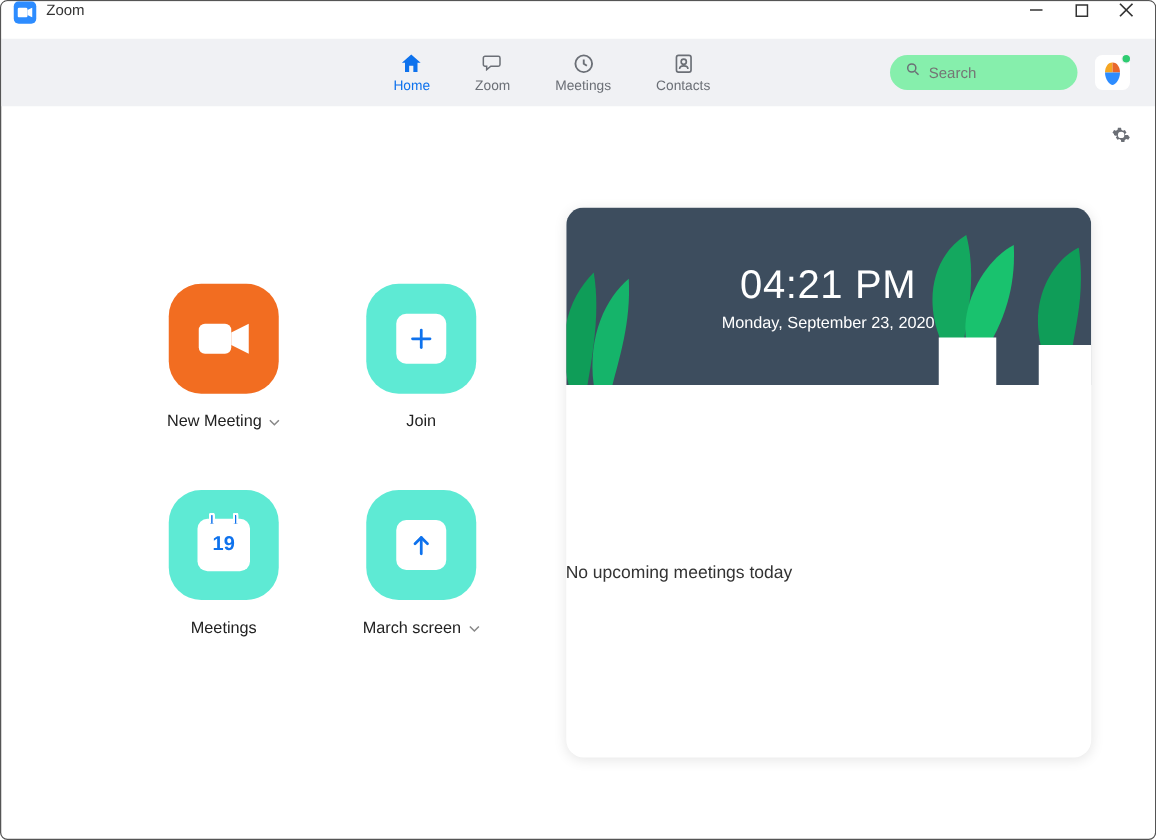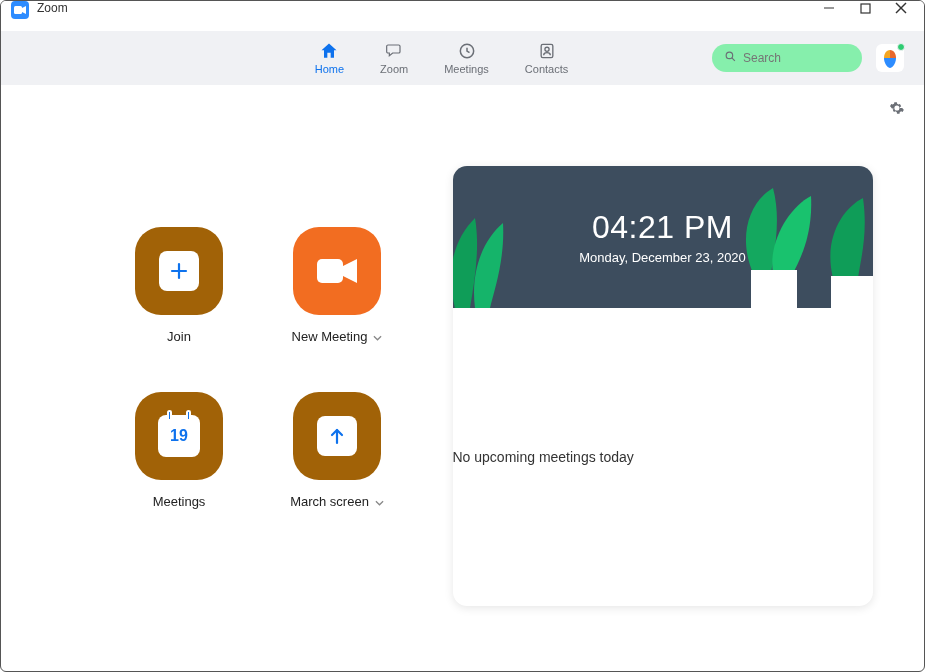--- a/index.html
+++ b/index.html
@@ -123,21 +123,21 @@
     cursor: pointer;
   }
   .action-tile {
     width: 88px; height: 88px;
     border-radius: 26px;
     display: flex;
     align-items: center;
     justify-content: center;
   }
   .tile-orange { background: #f26d21; }
-  .tile-blue { background: #a16207; }
+  .tile-blue { background: #5eead4; }
   .action-label {
     font-size: 13px;
     color: #222;
     display: flex;
     align-items: center;
     gap: 6px;
   }
   .chev { color: #888; }
 
   .right-panel {
@@ -305,47 +305,47 @@
     <div class="settings-gear">
       <svg width="18" height="18" viewBox="0 0 24 24" fill="#6b6f76">
           <path d="M12 8a4 4 0 100 8 4 4 0 000-8zm9 4a7 7 0 01-.1 1.2l2 1.6-2 3.4-2.4-1a7 7 0 01-2 1.2l-.4 2.6h-4l-.4-2.6a7 7 0 01-2-1.2l-2.4 1-2-3.4 2-1.6A7 7 0 013 12a7 7 0 01.1-1.2l-2-1.6 2-3.4 2.4 1a7 7 0 012-1.2L7.9 3h4l.4 2.6a7 7 0 012 1.2l2.4-1 2 3.4-2 1.6c.1.4.1.8.1 1.2z" transform="scale(0.85) translate(2,2)"></path>
         </svg>
     </div>
 
     <div class="left-panel">
       <div class="action-grid">
 
         <div class="action-item">
+          <div class="action-tile tile-orange">
+            <svg width="44" height="30" viewBox="0 0 44 30">
+                <rect x="2" y="3" width="26" height="24" rx="5" fill="#fff"></rect>
+                <path d="M28 10 L42 3 L42 27 L28 20 Z" fill="#fff"></path>
+              </svg>
+          </div>
+          <div class="action-label">
+            <span>New Meeting</span>
+            <span class="chev">
+              <svg width="9" height="6" viewBox="0 0 10 6" fill="none" stroke="#888" stroke-width="1.4">
+                  <path d="M1 1 L5 5 L9 1"></path>
+                </svg>
+            </span>
+          </div>
+        </div>
+
+        <div class="action-item">
           <div class="action-tile tile-blue">
             <div class="inner-square">
               <svg width="20" height="20" viewBox="0 0 20 20" stroke="#0e72ed" stroke-width="2.2" stroke-linecap="round">
                   <line x1="10" y1="3" x2="10" y2="17"></line>
                   <line x1="3" y1="10" x2="17" y2="10"></line>
                 </svg>
             </div>
           </div>
           <div class="action-label">
             <span>Join</span>
-          </div>
-        </div>
-
-        <div class="action-item">
-          <div class="action-tile tile-orange">
-            <svg width="44" height="30" viewBox="0 0 44 30">
-                <rect x="2" y="3" width="26" height="24" rx="5" fill="#fff"></rect>
-                <path d="M28 10 L42 3 L42 27 L28 20 Z" fill="#fff"></path>
-              </svg>
-          </div>
-          <div class="action-label">
-            <span>New Meeting</span>
-            <span class="chev">
-              <svg width="9" height="6" viewBox="0 0 10 6" fill="none" stroke="#888" stroke-width="1.4">
-                  <path d="M1 1 L5 5 L9 1"></path>
-                </svg>
-            </span>
           </div>
         </div>
 
         <div class="action-item">
           <div class="action-tile tile-blue">
             <div class="cal-square">
               <div class="cal-ring l"></div>
               <div class="cal-ring r"></div>
               <span>19</span>
             </div>
@@ -388,21 +388,21 @@
           <svg class="plant right" width="80" height="120" viewBox="0 0 80 120">
             <path d="M20 85 C 5 50 15 15 40 0 C 48 30 42 60 38 85 Z" fill="#14a85f"></path>
             <path d="M40 85 C 35 55 55 20 78 8 C 80 45 68 70 60 85 Z" fill="#19c26e"></path>
             <rect x="18" y="82" width="46" height="40" fill="#fff"></rect>
           </svg>
           <svg class="plant far-right" width="60" height="110" viewBox="0 0 60 110">
             <path d="M10 80 C 0 40 20 10 40 0 C 45 35 38 60 35 80 Z" fill="#0f9d58"></path>
             <rect x="8" y="78" width="44" height="34" fill="#fff"></rect>
           </svg>
           <div class="clock-time">04:21 PM</div>
-          <div class="clock-date">Monday, December 23, 2020</div>
+          <div class="clock-date">Monday, September 23, 2020</div>
         </div>
         <div class="card-body">
           <span>No upcoming meetings today</span>
         </div>
       </div>
     </div>
 
   </div>
 </div>
 

